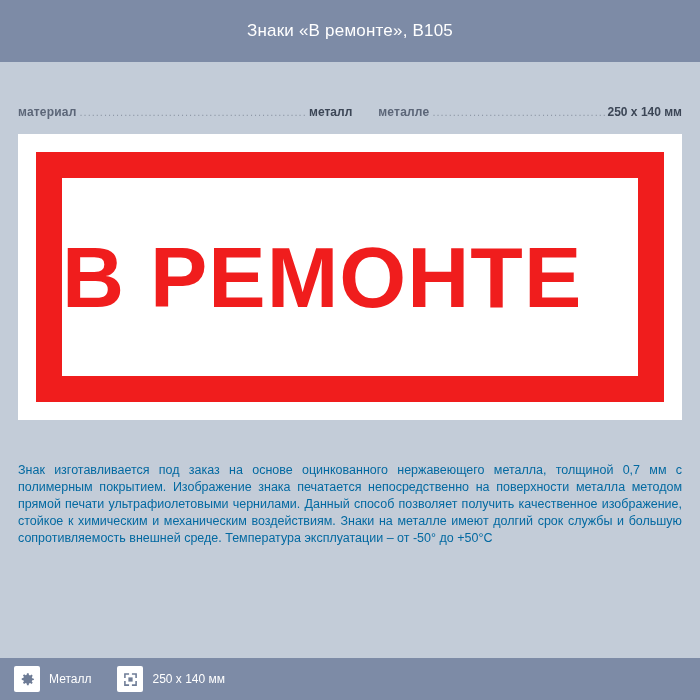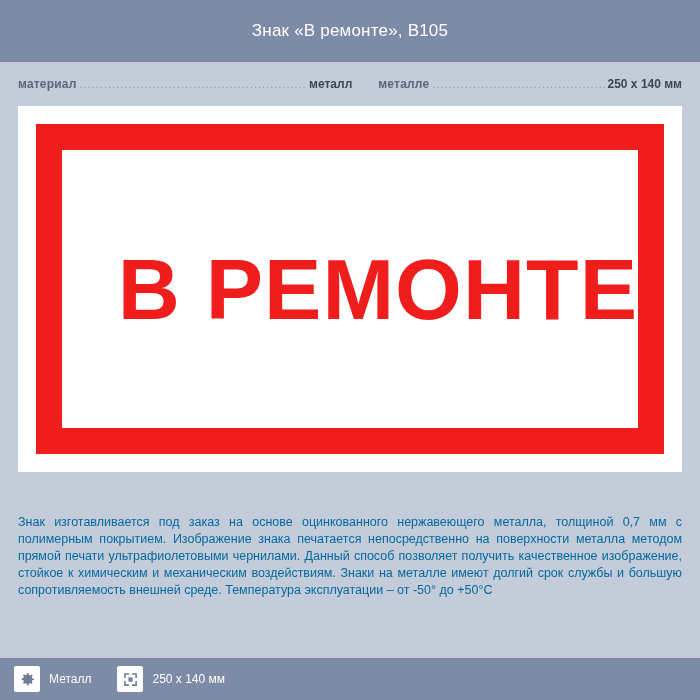--- a/index.html
+++ b/index.html
@@ -37,20 +37,21 @@
   
   .specbar {
     height: 44px;
     background: #c3ccd8;
     display: flex;
     align-items: center;
     padding: 0 18px;
     box-sizing: border-box;
     font-size: 12px;
     color: #4c5668;
+    margin-top: 28px;
   }
   .spec-group {
     display: flex;
     align-items: baseline;
     white-space: nowrap;
   }
   .spec-group.first {
     flex: 1 1 auto;
     min-width: 0;
   }
@@ -84,25 +85,25 @@
   
   .sign-wrap {
     margin: 0 18px;
     background: #ffffff;
     padding: 18px;
     box-sizing: border-box;
   }
   .sign {
     border: 26px solid #f01d1d;
     background: #ffffff;
-    height: 330px;
-    box-sizing: border-box;
-    display: flex;
-    align-items: center;
-    justify-content: flex-end;
+    height: 250px;
+    box-sizing: border-box;
+    display: flex;
+    align-items: center;
+    justify-content: flex-start;
   }
   .sign-text {
     color: #f01d1d;
     font-weight: bold;
     font-size: 86px;
     letter-spacing: 1px;
     line-height: 1;
     white-space: nowrap;
     font-family: "Liberation Sans", sans-serif;
   }
@@ -151,21 +152,21 @@
     color: #ffffff;
     font-size: 12px;
   }
 </style>
 </head>
 <body>
 
 <div class="page">
 
   <div class="header">
-    <div class="header-title">Знак «В ремонте», B105</div>
+    <div class="header-title">Знаки «В ремонте», B105</div>
   </div>
 
   <div class="specbar">
     <div class="spec-group first">
       <span class="spec-label">материал</span>
       <span class="spec-dots">...............................................................................................</span>
       <span class="spec-value">металл</span>
     </div>
     <div class="spec-gap"></div>
     <div class="spec-group second">

